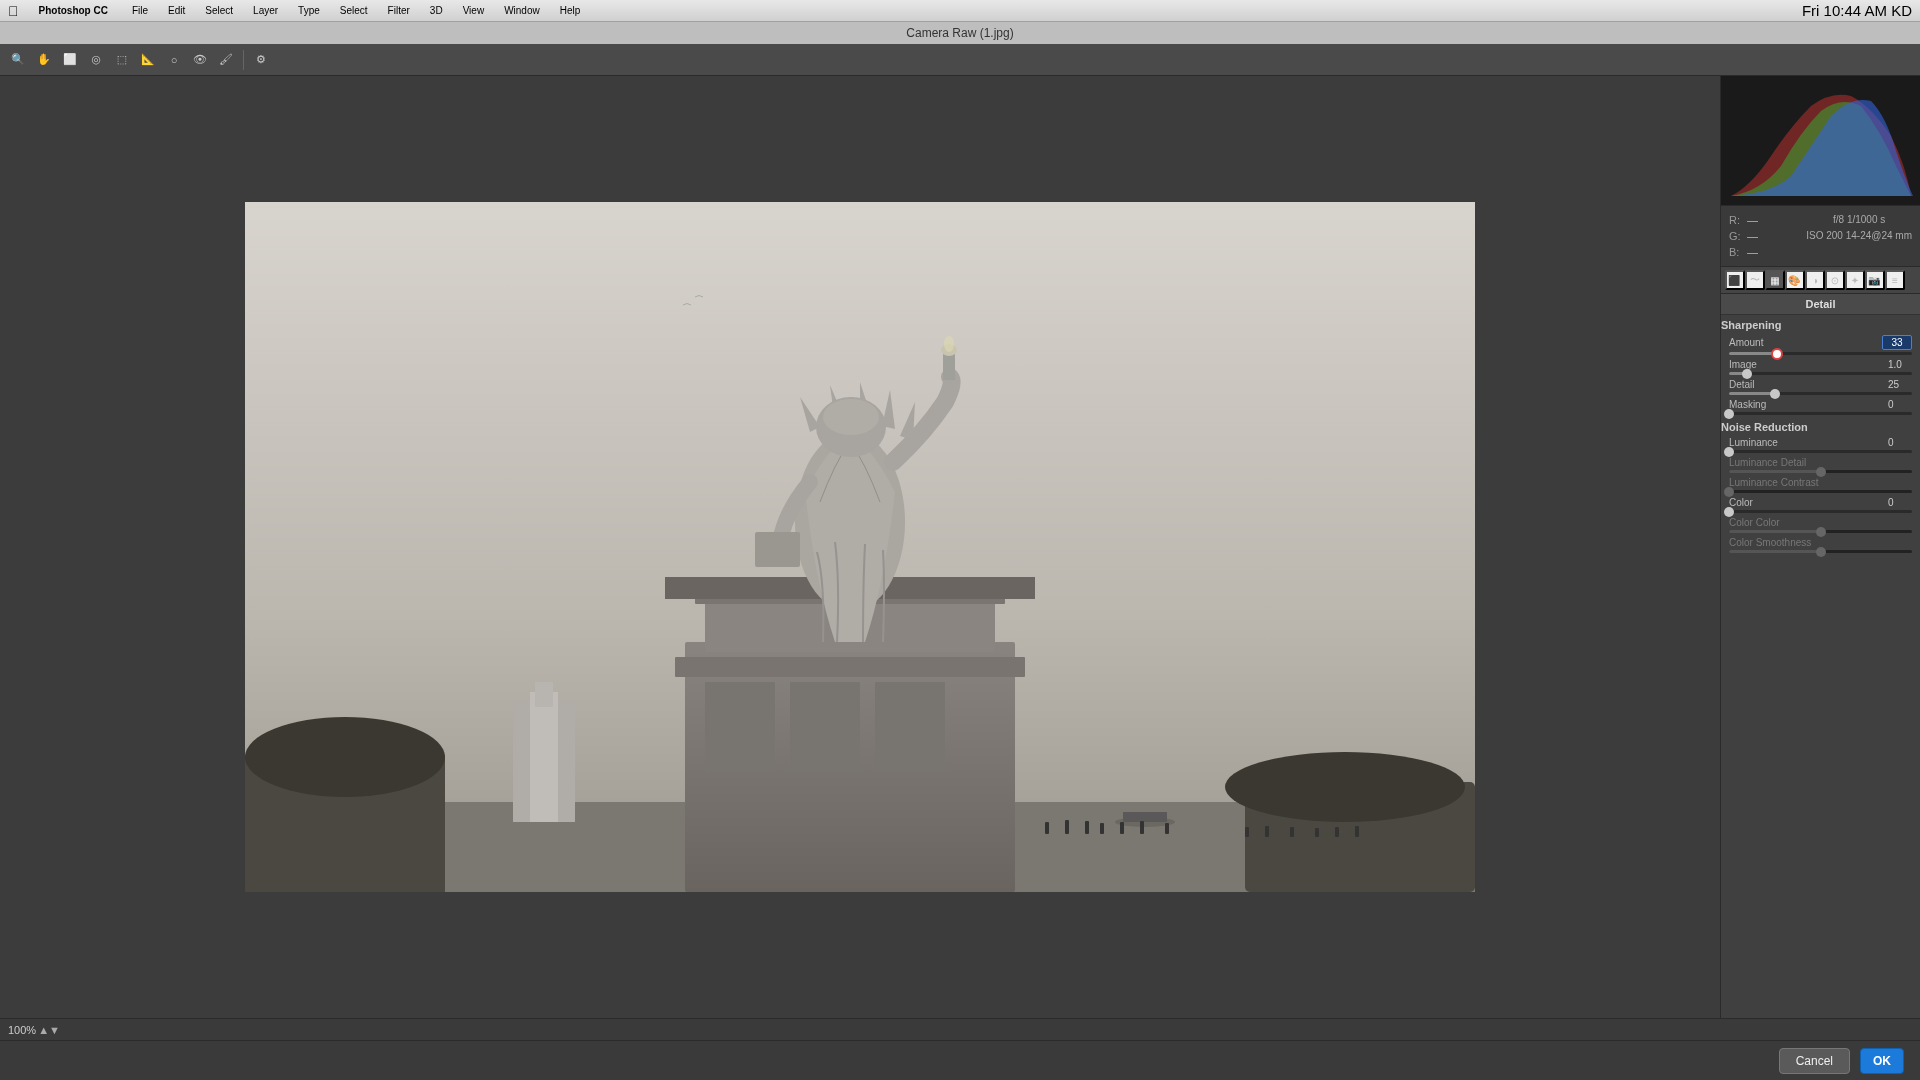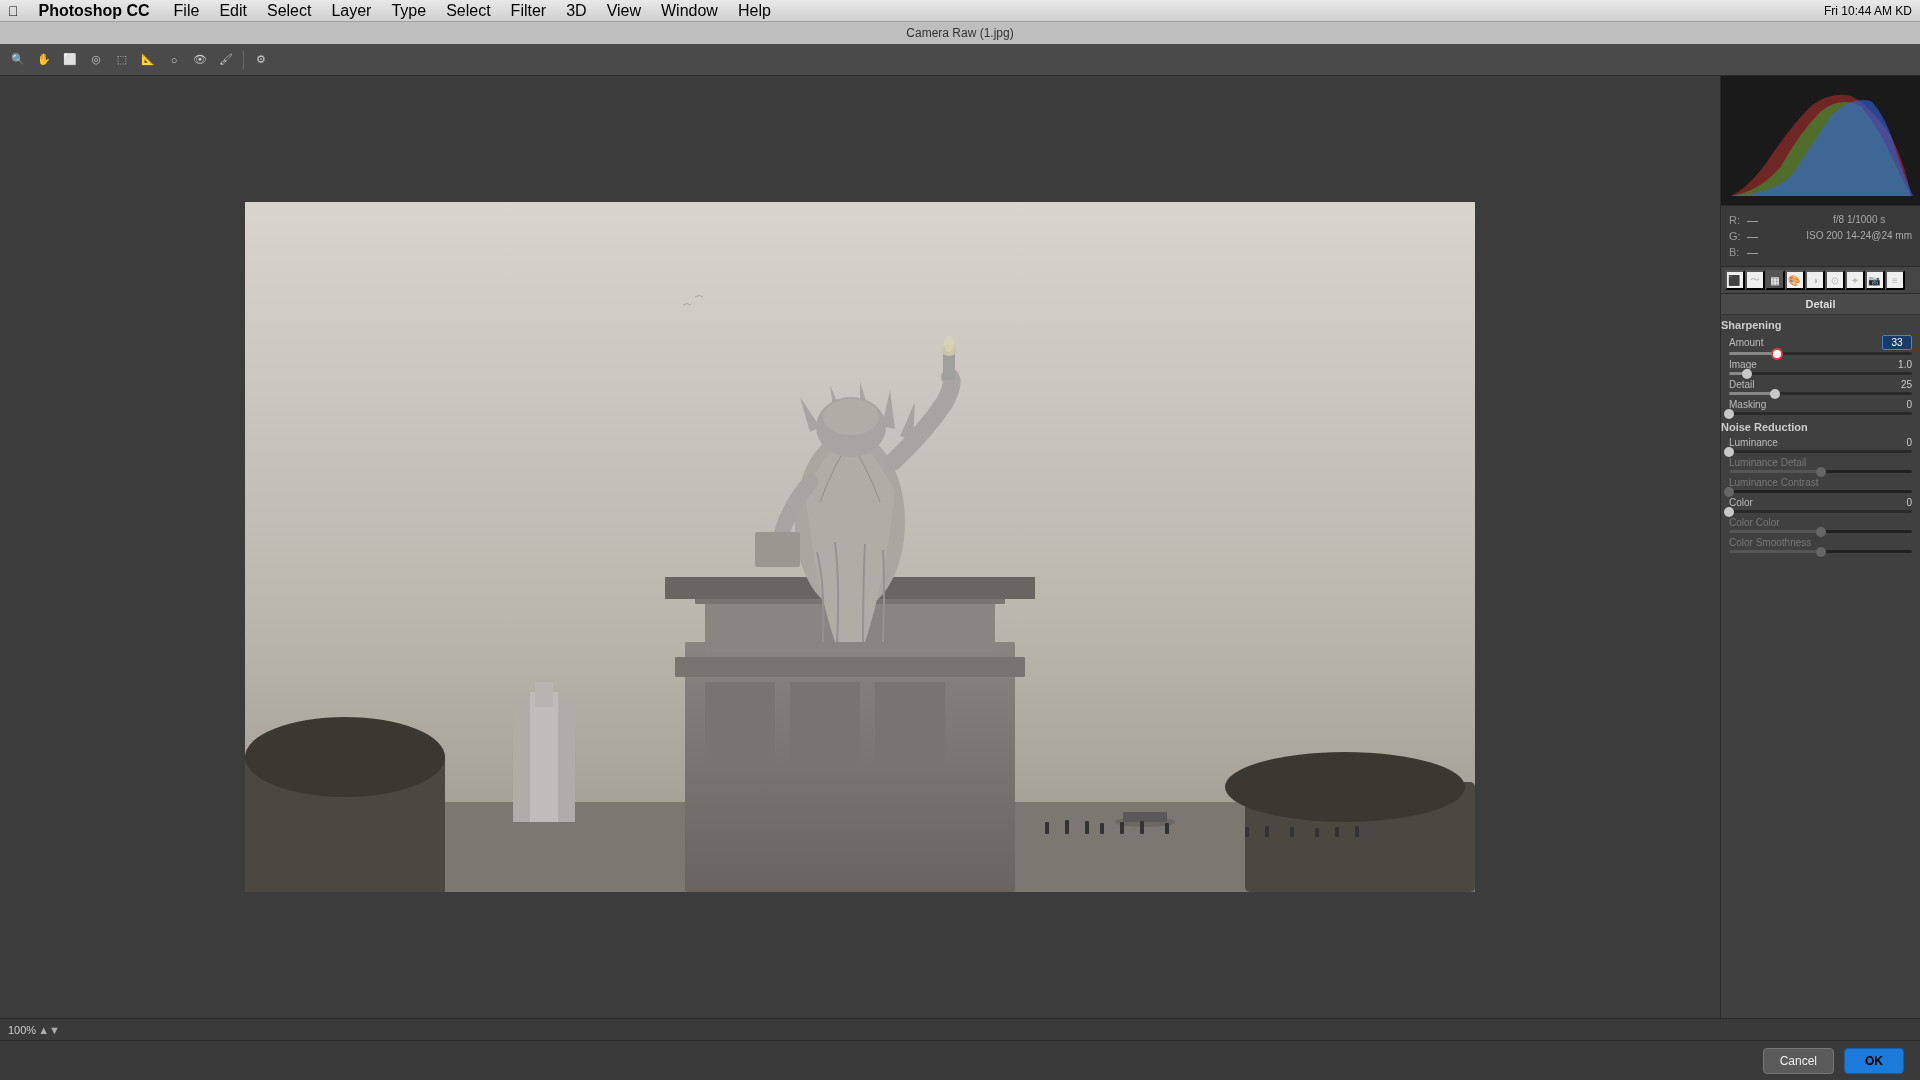--- a/index.html
+++ b/index.html
@@ -32,30 +32,30 @@
       gap: 4px;
     }
     .apple-logo {
       font-size: 14px;
       margin-right: 8px;
     }
     .menu-item {
       padding: 2px 8px;
       border-radius: 3px;
       cursor: pointer;
-      font-size: 16px;
+      font-size: 10px;
       font-weight: 500;
     }
     .app-name { font-weight: bold; margin-right: 4px; }
     .menu-bar-right {
       margin-left: auto;
       display: flex;
       align-items: flex-end;
       gap: 6px;
-      font-size: 12px;
+      font-size: 15px;
     }
 
     
     .title-bar {
       width: 100%;
       height: 22px;
       background: #bebebe;
       display: flex;
       align-items: center;
       justify-content: center;
@@ -232,21 +232,21 @@
     .slider-label-dim {
       color: #777;
       font-size: 10px;
       flex: 1;
       min-width: 70px;
     }
     .slider-value {
       color: #ccc;
       font-size: 10px;
       width: 24px;
-      text-align: right;
+      text-align: left;
     }
     .slider-value-dim {
       color: #555;
       font-size: 10px;
       width: 24px;
       text-align: right;
     }
     .slider-value-box {
       background: #222;
       border: 1px solid #555;
@@ -324,23 +324,23 @@
       background: #5a5a5a;
       color: #eee;
       border: 1px solid #777;
       padding: 5px 16px;
       border-radius: 4px;
       font-size: 12px;
       cursor: pointer;
     }
     .btn-ok {
       background: #1c7adb;
-      color: #000000;
+      color: #ffffff;
       border: 1px solid #1060b0;
-      padding: 5px 20px;
+      padding: 5px 12px;
       border-radius: 4px;
       font-size: 12px;
       cursor: pointer;
       font-weight: 600;
     }
   </style>
 </head>
 <body>
 
 <div class="menu-bar">

